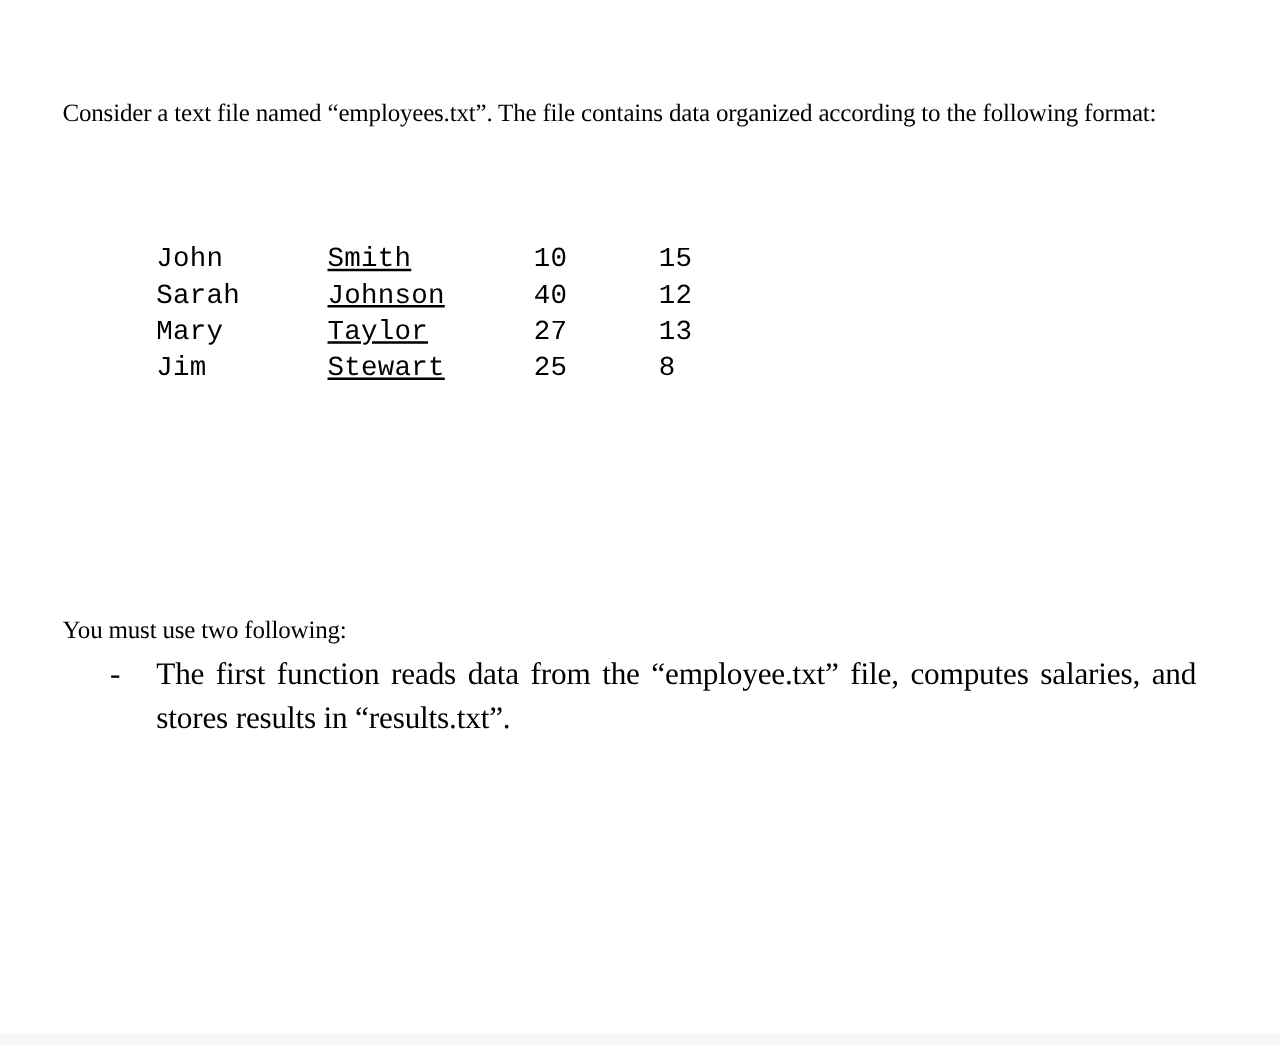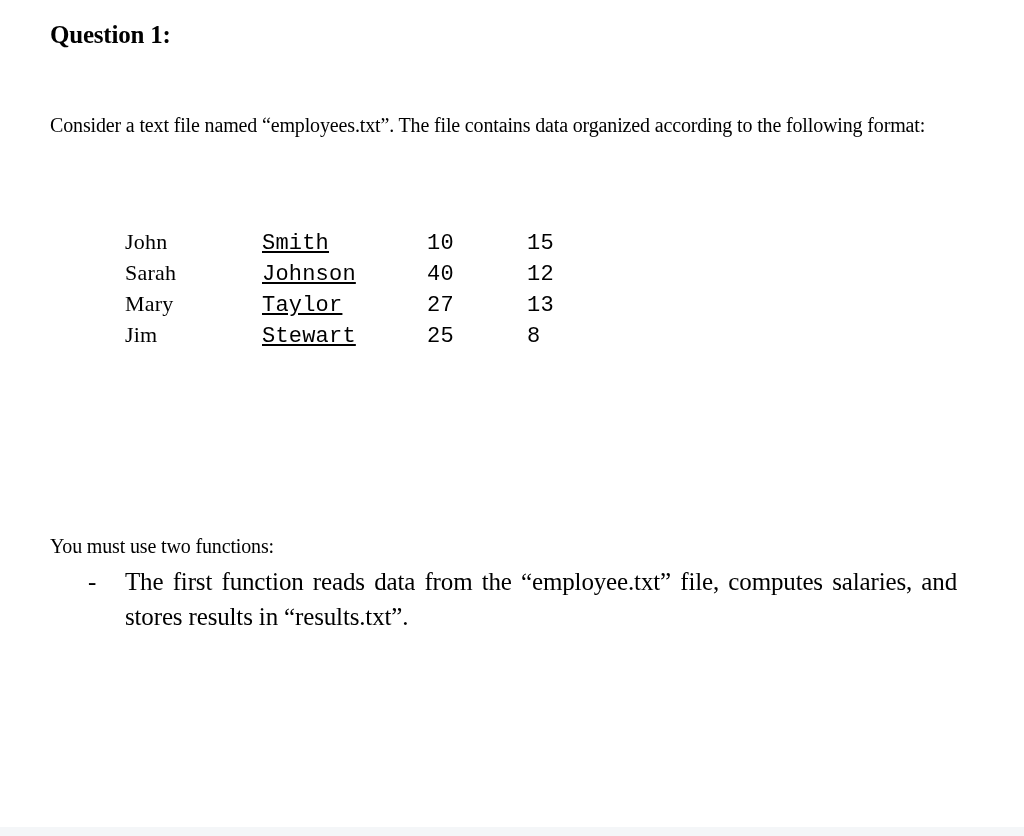--- a/index.html
+++ b/index.html
@@ -67,21 +67,21 @@
   }
   .code-wrap {
     margin-left: 75px;
     margin-top: 26px;
     margin-bottom: 0;
   }
   .code-row {
     display: block;
     white-space: pre;
   }
-  .col-first  { display: inline-block; width: 137px; font-family: Liberation Serif, serif; }
+  .col-first  { display: inline-block; width: 137px; }
   .col-last   { display: inline-block; width: 165px; text-decoration: underline; }
   .col-hours  { display: inline-block; width: 100px; }
   .col-rate   { display: inline-block; }
   ul.dash-list {
     list-style: none;
     margin: 0;
     padding: 0;
   }
   ul.dash-list li {
     position: relative;
@@ -108,21 +108,20 @@
     height: 9px;
     background: #f4f6f8;
   }
 </style>
 </head>
 <body>
 
 <div class="page">
   <div class="content">
 
-    <div class="doc-title">Question 1:</div>
 
     <div class="spacer-after-title"></div>
 
     <p class="body-para">Consider a text file named “employees.txt”.  The file contains data organized according to the following format:</p>
 
     <div class="code-wrap">
       <div class="code-block">
         <span class="code-row"><span class="col-first">John</span><span class="col-last">Smith</span><span class="col-hours">10</span><span class="col-rate">15</span></span><span class="code-row"><span class="col-first">Sarah</span><span class="col-last">Johnson</span><span class="col-hours">40</span><span class="col-rate">12</span></span><span class="code-row"><span class="col-first">Mary</span><span class="col-last">Taylor</span><span class="col-hours">27</span><span class="col-rate">13</span></span><span class="code-row"><span class="col-first">Jim</span><span class="col-last">Stewart</span><span class="col-hours">25</span><span class="col-rate">8</span></span>
       </div>
     </div>
@@ -131,21 +130,21 @@
 
 
     <div class="para-gap"></div>
 
 
     <div class="para-gap"></div>
 
 
     <div class="para-gap"></div>
 
-    <p class="body-para left">You must use two functions:</p>
+    <p class="body-para left">You must use two following:</p>
 
     <ul class="dash-list">
       <li>
         <span class="dash-marker">-</span>
         <span>The first function reads data from the “employee.txt” file, computes salaries, and stores results in “results.txt”.</span>
       </li>
 
     </ul>
 
   </div>

